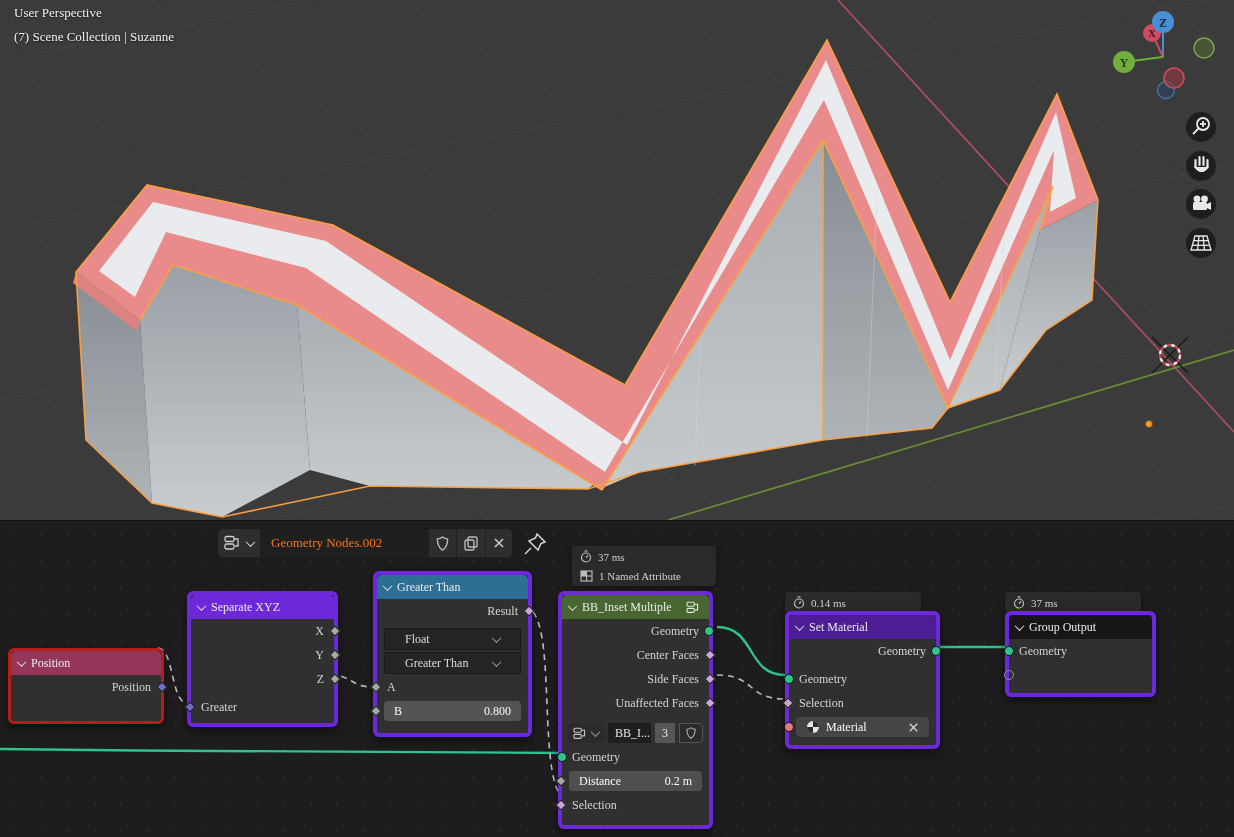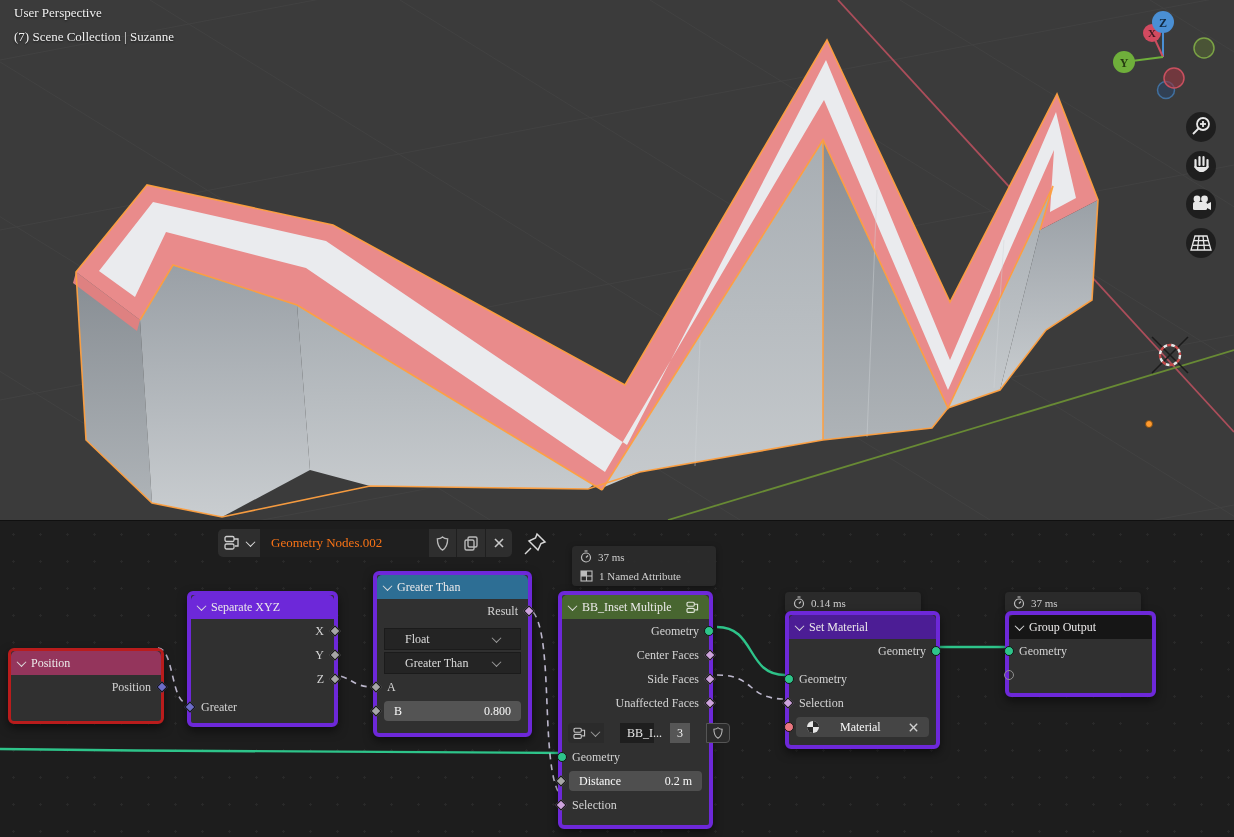--- a/index.html
+++ b/index.html
@@ -36,21 +36,21 @@
           justify-content:space-between;padding:0 10px;color:#fafafa;}
   .overlay{position:absolute;background:rgba(43,43,43,.92);border-radius:4px;padding:2px 8px;
            font-size:11px;color:#cfcfcf;display:flex;flex-direction:column;gap:2px;box-shadow:0 2px 6px rgba(0,0,0,.35);}
   .ovrow{display:flex;align-items:center;gap:6px;height:17px;white-space:nowrap;}
   
   #ne-header{position:absolute;left:218px;top:529px;height:28px;display:flex;align-items:stretch;}
   .hseg{background:#2e2e2e;display:flex;align-items:center;padding:0 6px;border-right:1px solid #1f1f1f;}
   .hseg.first{border-radius:5px 0 0 5px;}
   .hseg.last{border-radius:0 5px 5px 0;border-right:none;}
   .hname{background:#1f1f1f;color:#f97316;font-size:13px;padding:0 10px;display:flex;align-items:center;min-width:148px;}
-  .selrow{display:flex;align-items:center;padding:0 6px;gap:16px;height:24px;position:relative;}
+  .selrow{display:flex;align-items:center;padding:0 6px;gap:4px;height:24px;position:relative;}
   .mini{height:20px;display:flex;align-items:center;box-sizing:border-box;}
   svg{display:block}
 </style>
 </head>
 <body>
 
 <div id="app">
 
   <div id="viewport">
     <svg width="1234" height="520" viewBox="0 0 1234 520">
@@ -441,21 +441,21 @@
     <div class="nrow">
       <span class="sock l circ c-geo"></span>
       <span>Geometry</span>
     </div>
     <div class="nrow">
       <span class="sock l diam c-bool"></span>
       <span>Selection</span>
     </div>
     <div class="nrow" style="padding:0 7px">
       <span class="sock l circ c-mat"></span>
-      <div class="vfield" style="background:#454545;gap:20px;justify-content:center">
+      <div class="vfield" style="background:#454545;gap:6px;justify-content:center">
         <svg width="14" height="14" viewBox="0 0 14 14">
           <circle cx="7" cy="7" r="6" fill="#e6e6e6"></circle>
           <path d="M7 1 A6 6 0 0 1 13 7 L7 7 Z" fill="#2a2a2a"></path>
           <path d="M7 13 A6 6 0 0 1 1 7 L7 7 Z" fill="#2a2a2a"></path>
         </svg>
         <span style="flex:1">Material</span>
         <svg width="11" height="11" viewBox="0 0 12 12">
           <g stroke="#d0d0d0" stroke-width="1.5">
               <line x1="2" y1="2" x2="10" y2="10"></line>
               <line x1="10" y1="2" x2="2" y2="10"></line>

